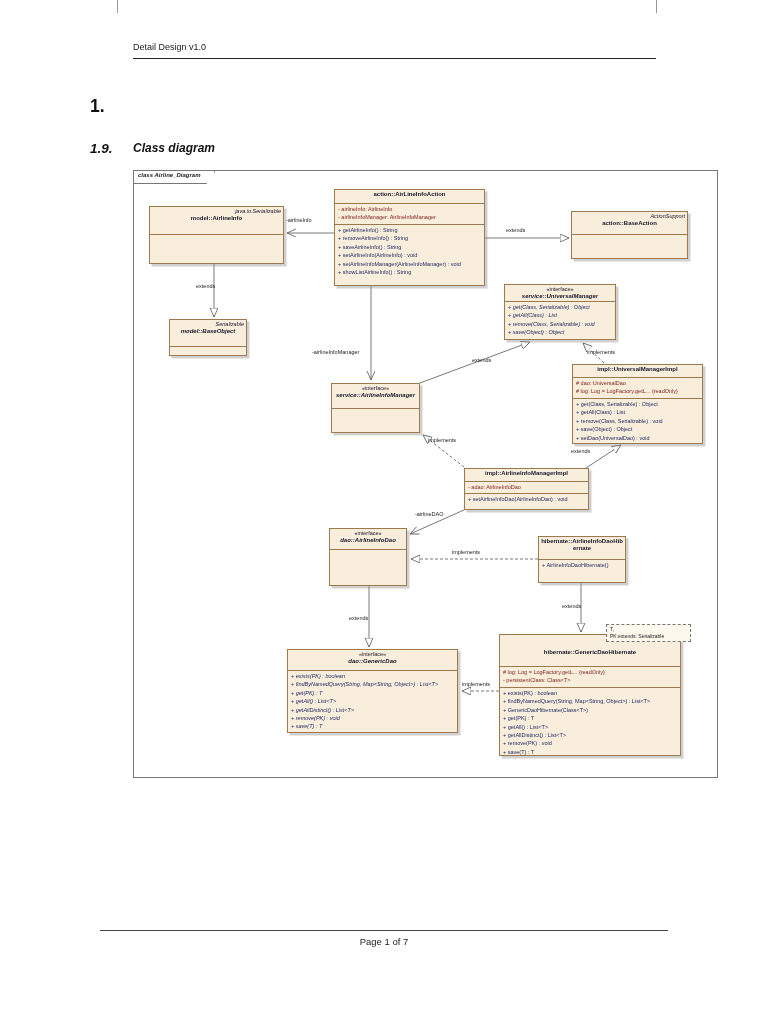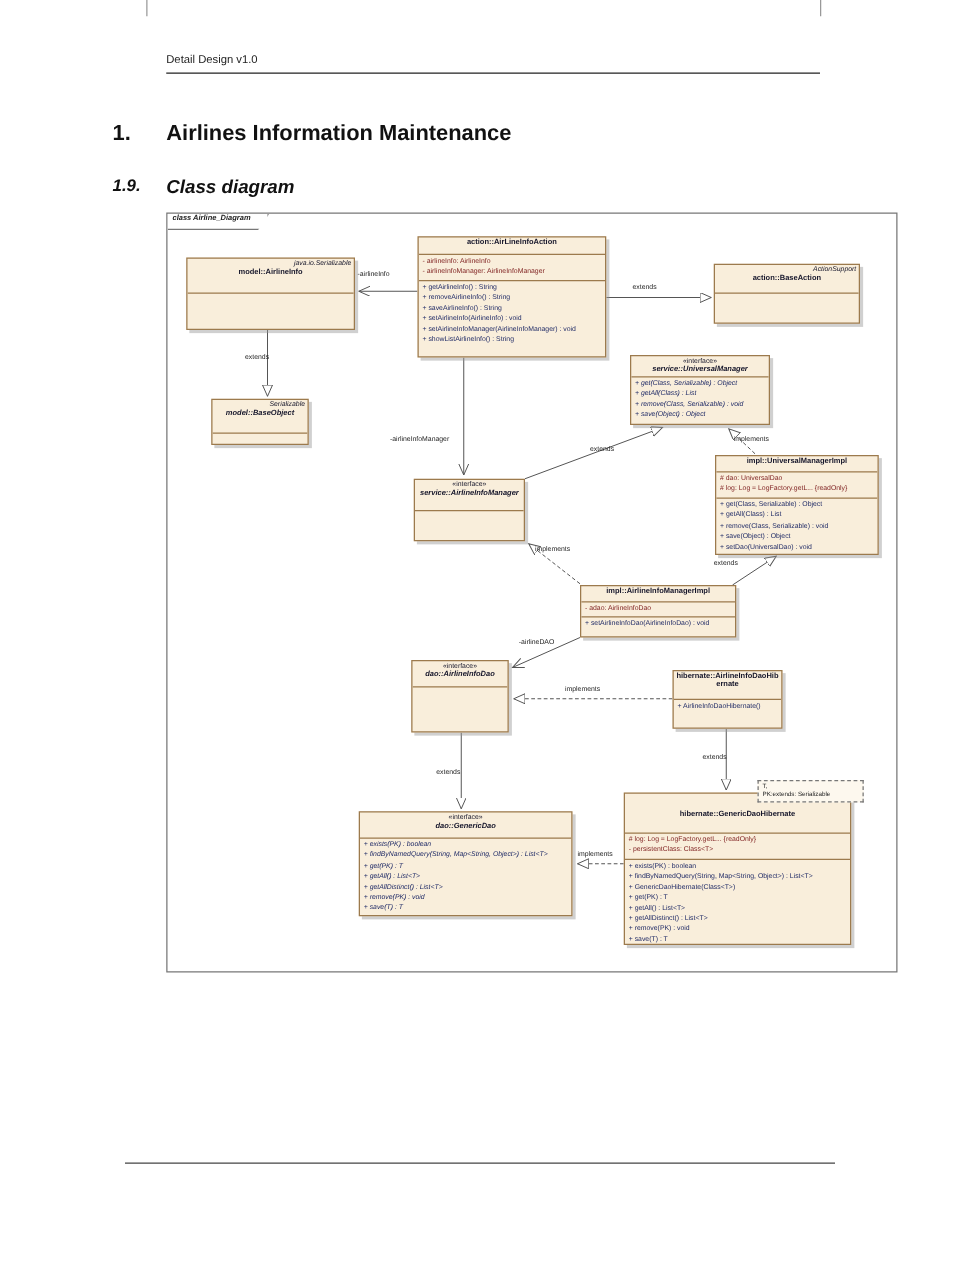--- a/index.html
+++ b/index.html
@@ -4,21 +4,21 @@
 <style>
   html,body{margin:0;padding:0;background:#fff;}
   .page{position:relative;width:756px;height:1024px;background:#ffffff;overflow:hidden;
         font-family:"Liberation Sans",sans-serif;color:#111;}
   .tick{position:absolute;width:1px;height:13px;background:#999;top:0;}
   .doc-header{position:absolute;left:133px;top:42px;font-size:9px;color:#222;}
   .header-rule{position:absolute;left:133px;top:58px;width:523px;height:1px;background:#222;}
   .h1-num{position:absolute;left:90px;top:96px;font-size:17.5px;font-weight:bold;}
   .h1-text{position:absolute;left:133px;top:96px;font-size:17.5px;font-weight:bold;}
   .h2-num{position:absolute;left:90px;top:141px;font-size:13.5px;font-weight:bold;font-style:italic;}
-  .h2-text{position:absolute;left:133px;top:141px;font-size:15px;font-weight:bold;font-style:italic;}
+  .h2-text{position:absolute;left:133px;top:141px;font-size:12px;font-weight:bold;font-style:italic;}
   .footer-rule{position:absolute;left:100px;top:930px;width:568px;height:1px;background:#444;}
   .footer-text{position:absolute;left:0;top:936px;width:768px;text-align:center;font-size:9.5px;color:#222;}
 
   .frame{position:absolute;left:133px;top:170px;width:583px;height:606px;border:1px solid #777;background:#fff;}
   .frame-tab{position:absolute;left:0;top:0;height:13px;padding:1px 14px 0 4px;background:#fff;
              border:1px solid #777;border-left:none;border-top:none;box-sizing:border-box;
              font-size:6px;font-weight:bold;font-style:italic;color:#222;
              clip-path:polygon(0 0,100% 0,calc(100% - 9px) 100%,0 100%);}
 
   .cls{position:absolute;background:#f9eedb;border:1px solid #9c7a4d;
@@ -46,21 +46,20 @@
 
 <div class="page">
 
   <div class="tick" style="left:117px"></div>
   <div class="tick" style="left:656px"></div>
 
   <div class="doc-header">Detail Design v1.0</div>
   <div class="header-rule"></div>
 
   <div class="h1-num">1.</div>
-  <div class="h1-text">Airlines Information Maintenance</div>
   <div class="h2-num">1.9.</div>
   <div class="h2-text">Class diagram</div>
 
   <div class="frame">
 
     <svg class="connectors" width="583" height="606">
       <defs>
         <marker id="tri" markerWidth="10" markerHeight="9" refX="9" refY="4" orient="auto" markerUnits="userSpaceOnUse">
           <path d="M0,0 L9,4 L0,8 Z" fill="#ffffff" stroke="#555" stroke-width="0.8"></path>
         </marker>
@@ -246,14 +245,15 @@
     <div class="elabel" style="left:294px;top:266px">implements</div>
     <div class="elabel" style="left:281px;top:340px">-airlineDAO</div>
     <div class="elabel" style="left:318px;top:378px">implements</div>
     <div class="elabel" style="left:215px;top:444px">extends</div>
     <div class="elabel" style="left:428px;top:432px">extends</div>
     <div class="elabel" style="left:328px;top:510px">implements</div>
 
   </div>
 
   <div class="footer-rule"></div>
+  <div class="footer-text">Page 1 of 7</div>
 
 </div>
 
 </body></html>

